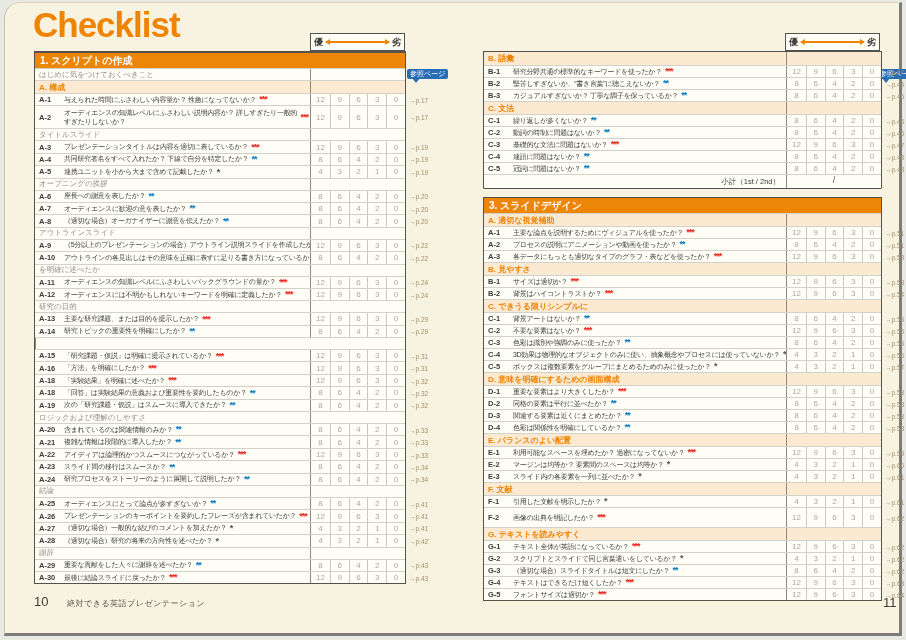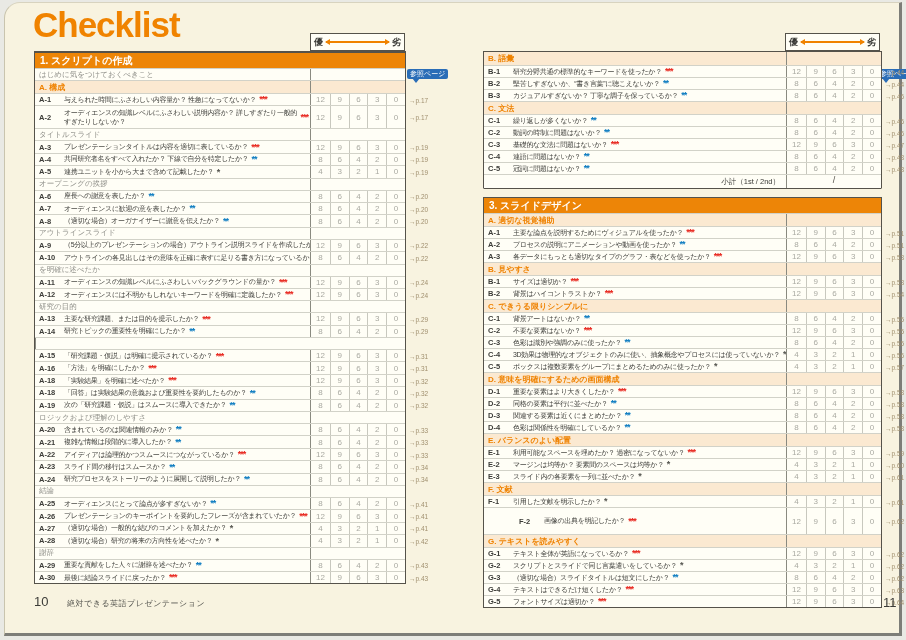--- a/index.html
+++ b/index.html
@@ -1048,21 +1048,21 @@
         </div>
         <div class="cells" style="width: 95px;">
           <div class="cell" style="width: 19px;">4</div>
           <div class="cell" style="width: 19px;">3</div>
           <div class="cell" style="width: 19px;">2</div>
           <div class="cell" style="width: 19px;">1</div>
           <div class="cell" style="width: 19px;">0</div>
         </div>
         <div class="ref" style="left: 401px;">→p.61</div>
       </div>
-      <div class="row item" style="height: 27px; padding-left: 31px;">
+      <div class="row item" style="height: 20px;">
         <div class="txt">
           <div class="code">F-2</div>
           <div class="itext">画像の出典を明記したか？</div>
           <div class="stars s3">***</div>
         </div>
         <div class="cells" style="width: 95px;">
           <div class="cell" style="width: 19px;">12</div>
           <div class="cell" style="width: 19px;">9</div>
           <div class="cell" style="width: 19px;">6</div>
           <div class="cell" style="width: 19px;">3</div>

